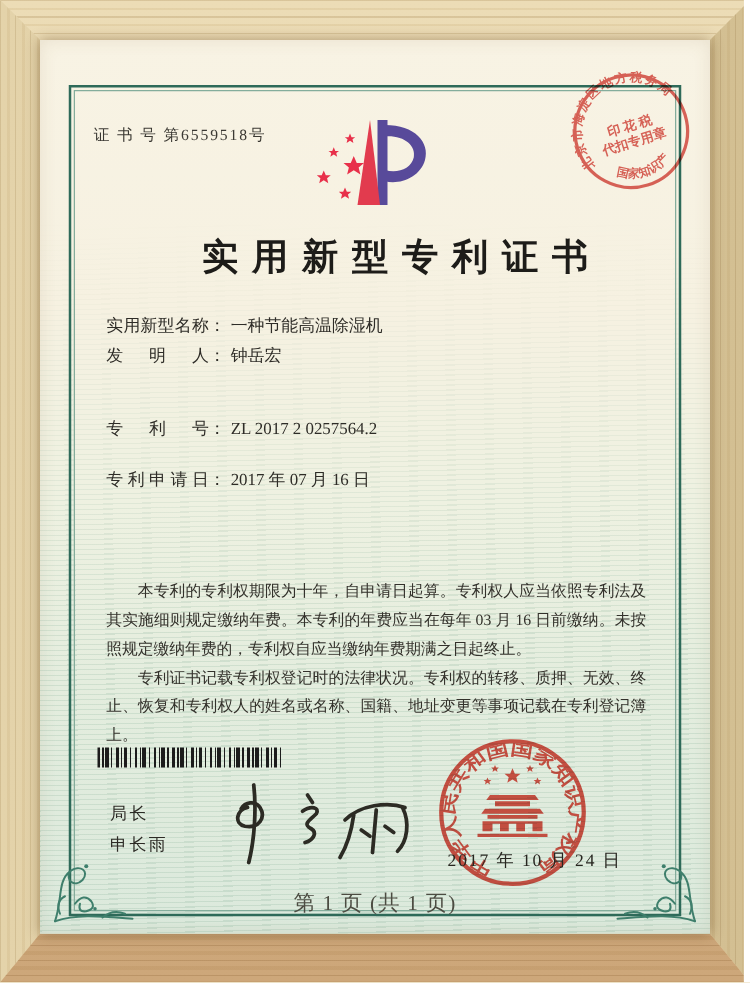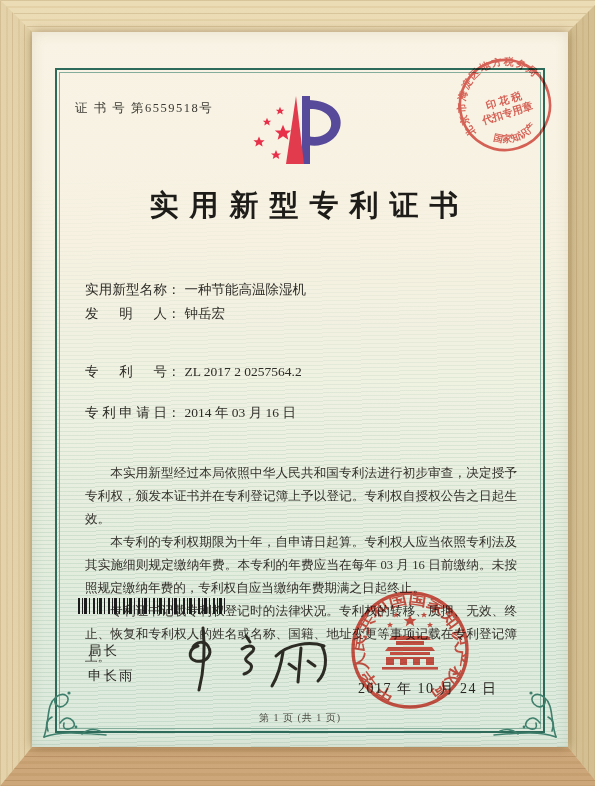--- a/index.html
+++ b/index.html
@@ -40,44 +40,44 @@
       border:2px solid #2e6a59;}
   .border-inner{position:absolute;inset:2px;border:1px solid #84ad9c;}
 
   .flourish{position:absolute;width:74px;height:74px;}
   .flourish-bl{left:4px;bottom:2px;}
   .flourish-br{right:4px;bottom:2px;transform:scaleX(-1);}
 
   
   .cert-number{position:absolute;left:43px;top:68px;font-size:12.5px;letter-spacing:1.5px;color:#3b3933;}
   .logo{position:absolute;left:214px;top:58px;}
-  .title{position:absolute;left:0;top:154px;width:100%;text-align:center;
+  .title{position:absolute;left:12px;top:154px;width:100%;text-align:center;
       font-size:29px;font-weight:600;color:#1d1c19;letter-spacing:11px;padding-left:19px;box-sizing:border-box;}
 
-  .field{position:absolute;left:53px;font-size:13.5px;color:#2e2c27;white-space:nowrap;margin-top:29px;}
+  .field{position:absolute;left:53px;font-size:13.5px;color:#2e2c27;white-space:nowrap;}
   .field .lbl{display:inline-block;width:82px;text-align:justify;text-align-last:justify;vertical-align:bottom;}
   .field .colon{padding-right:4px;}
   .f0{top:220px;} .f1{top:244px;} .f2{top:302px;} .f3{top:343px;} .f4{top:375px;} .f5{top:413px;}
 
   .body-text{position:absolute;left:53px;top:430px;width:432px;font-size:12.6px;
       line-height:1.83;color:#33312b;text-align:justify;}
   .body-text p{margin:0;text-indent:2em;}
 
   .barcode{position:absolute;left:46px;top:566px;width:150px;height:16px;
       background:repeating-linear-gradient(90deg,#1c1c1c 0 2px,rgba(0,0,0,0) 2px 4px,#1c1c1c 4px 5px,rgba(0,0,0,0) 5px 6px,#1c1c1c 6px 9px,rgba(0,0,0,0) 9px 11px,#1c1c1c 11px 12px,rgba(0,0,0,0) 12px 15px);}
 
   .signer{position:absolute;left:56px;top:606px;font-size:13.5px;color:#2c2a25;letter-spacing:2px;line-height:25px;}
   .signature{position:absolute;left:138px;top:586px;}
 
   .seal{position:absolute;left:316px;top:556px;mix-blend-mode:multiply;opacity:.92;}
   .seal-date{position:absolute;left:326px;top:648px;font-size:14px;color:#272620;letter-spacing:1.5px;white-space:nowrap;}
   .tax-stamp{position:absolute;left:425px;top:25px;transform:rotate(-17deg);mix-blend-mode:multiply;opacity:.88;}
 
   .page-footer{position:absolute;left:0;top:679px;width:100%;text-align:center;
-      font-size:10px;color:#4c4c42;letter-spacing:1px;}
+      font-size:17px;color:#4c4c42;letter-spacing:1px;}
 </style>
 </head>
 <body>
 
 <div class="stage">
   <div class="rail rail-top"></div>
   <div class="rail rail-left"></div>
   <div class="rail rail-right"></div>
   <div class="rail rail-bottom"></div>
 
@@ -155,25 +155,24 @@
     <div class="field f0">
       <span class="lbl">实用新型名称</span><span class="colon">：</span><span>一种节能高温除湿机</span>
     </div>
     <div class="field f1">
       <span class="lbl">发明人</span><span class="colon">：</span><span>钟岳宏</span>
     </div>
     <div class="field f2">
       <span class="lbl">专利号</span><span class="colon">：</span><span>ZL 2017 2 0257564.2</span>
     </div>
     <div class="field f3">
-      <span class="lbl">专利申请日</span><span class="colon">：</span><span>2014 年 03 月 16 日</span>
+      <span class="lbl">专利申请日</span><span class="colon">：</span><span>2017 年 07 月 16 日</span>
     </div>
 
     <div class="body-text">
-      <p>本实用新型经过本局依照中华人民共和国专利法进行初步审查，决定授予专利权，颁发本证书并在专利登记簿上予以登记。专利权自授权公告之日起生效。</p>
       <p>本专利的专利权期限为十年，自申请日起算。专利权人应当依照专利法及其实施细则规定缴纳年费。本专利的年费应当在每年 03 月 16 日前缴纳。未按照规定缴纳年费的，专利权自应当缴纳年费期满之日起终止。</p>
       <p>专利证书记载专利权登记时的法律状况。专利权的转移、质押、无效、终止、恢复和专利权人的姓名或名称、国籍、地址变更等事项记载在专利登记簿上。</p>
     </div>
 
     <div class="barcode"></div>
 
     <div class="signer">
       <div>局长</div>
       <div>申长雨</div>
     </div>

